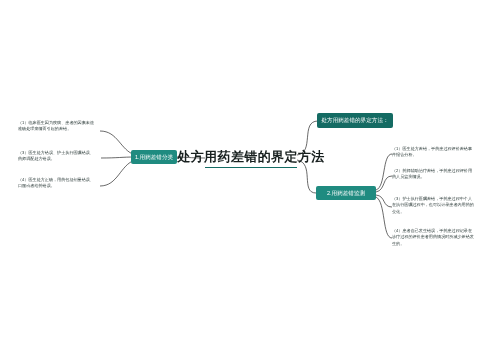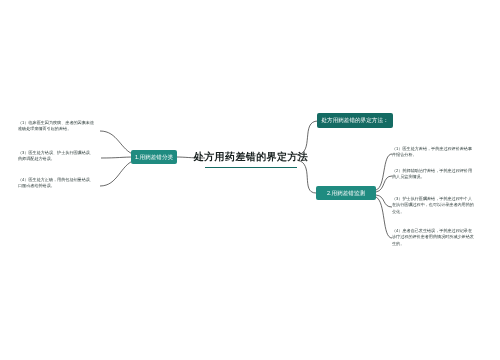--- a/index.html
+++ b/index.html
@@ -30,21 +30,21 @@
     position: absolute;
     box-sizing: border-box;
     display: flex;
     align-items: center;
     justify-content: center;
     text-align: center;
   }
   .root-node {
     background: #ffffff;
     color: #18201f;
-    font-size: 10px;
+    font-size: 13px;
     font-weight: bold;
     letter-spacing: 0.4px;
     border-bottom: 1.6px solid #136b63;
     padding-bottom: 2px;
     white-space: nowrap;
   }
   .branch-node {
     background: #1f8b80;
     color: #ffffff;
     font-size: 5.6px;

